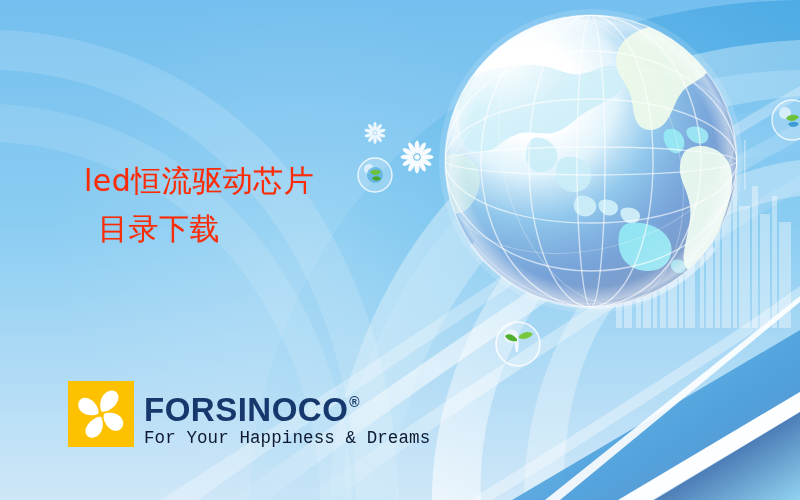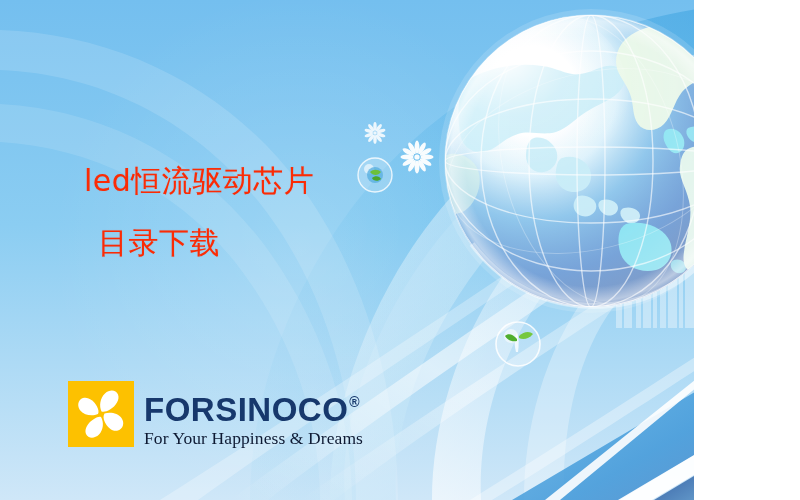--- a/index.html
+++ b/index.html
@@ -6,21 +6,21 @@
     margin: 0;
     padding: 0;
     background: #ffffff;
   }
   body {
     font-family: "Liberation Sans", sans-serif;
   }
 
   #slide {
     position: relative;
-    width: 694px;
+    width: 800px;
     height: 500px;
     overflow: hidden;
     background: linear-gradient(to bottom, #76c0ef 0%, #7fc6f0 22%, #8ccdf2 48%, #a6d6f3 74%, #c2e0f6 93%, #cfe7f8 100%);
   }
 
   
   .bg-layer {
     position: absolute;
     inset: 0;
     pointer-events: none;
@@ -46,21 +46,21 @@
     color: #fb2b05;
     font-size: 30px;
     line-height: 1.0;
     font-family: "DejaVu Sans", "Liberation Sans", sans-serif;
     letter-spacing: 0.5px;
     text-shadow: 0 0 1px rgba(251,43,5,0.25);
   }
   .headline .line1 { display:block; white-space: nowrap; }
   .headline .line2 {
     display:block;
-    margin-top: 32px;
+    margin-top: 18px;
     margin-left: 14px;
     white-space: nowrap;
   }
 
   
   .logo {
     position: absolute;
     left: 68px;
     top: 381px;
     display: flex;
@@ -97,21 +97,21 @@
     margin-top: 2px;
     margin-left: 1px;
     font-weight: bold;
   }
   .logo-tagline {
     color: #0e1a33;
     font-size: 17.5px;
     line-height: 20px;
     margin-top: 1px;
     letter-spacing: 0.1px;
-    font-family: Liberation Serif, serif;
+    font-family: Liberation Mono, monospace;
   }
 </style>
 </head>
 <body>
 
 <div id="slide">
 
   <div class="bg-layer">
     <svg viewBox="0 0 800 500" xmlns="http://www.w3.org/2000/svg">
       <defs>

